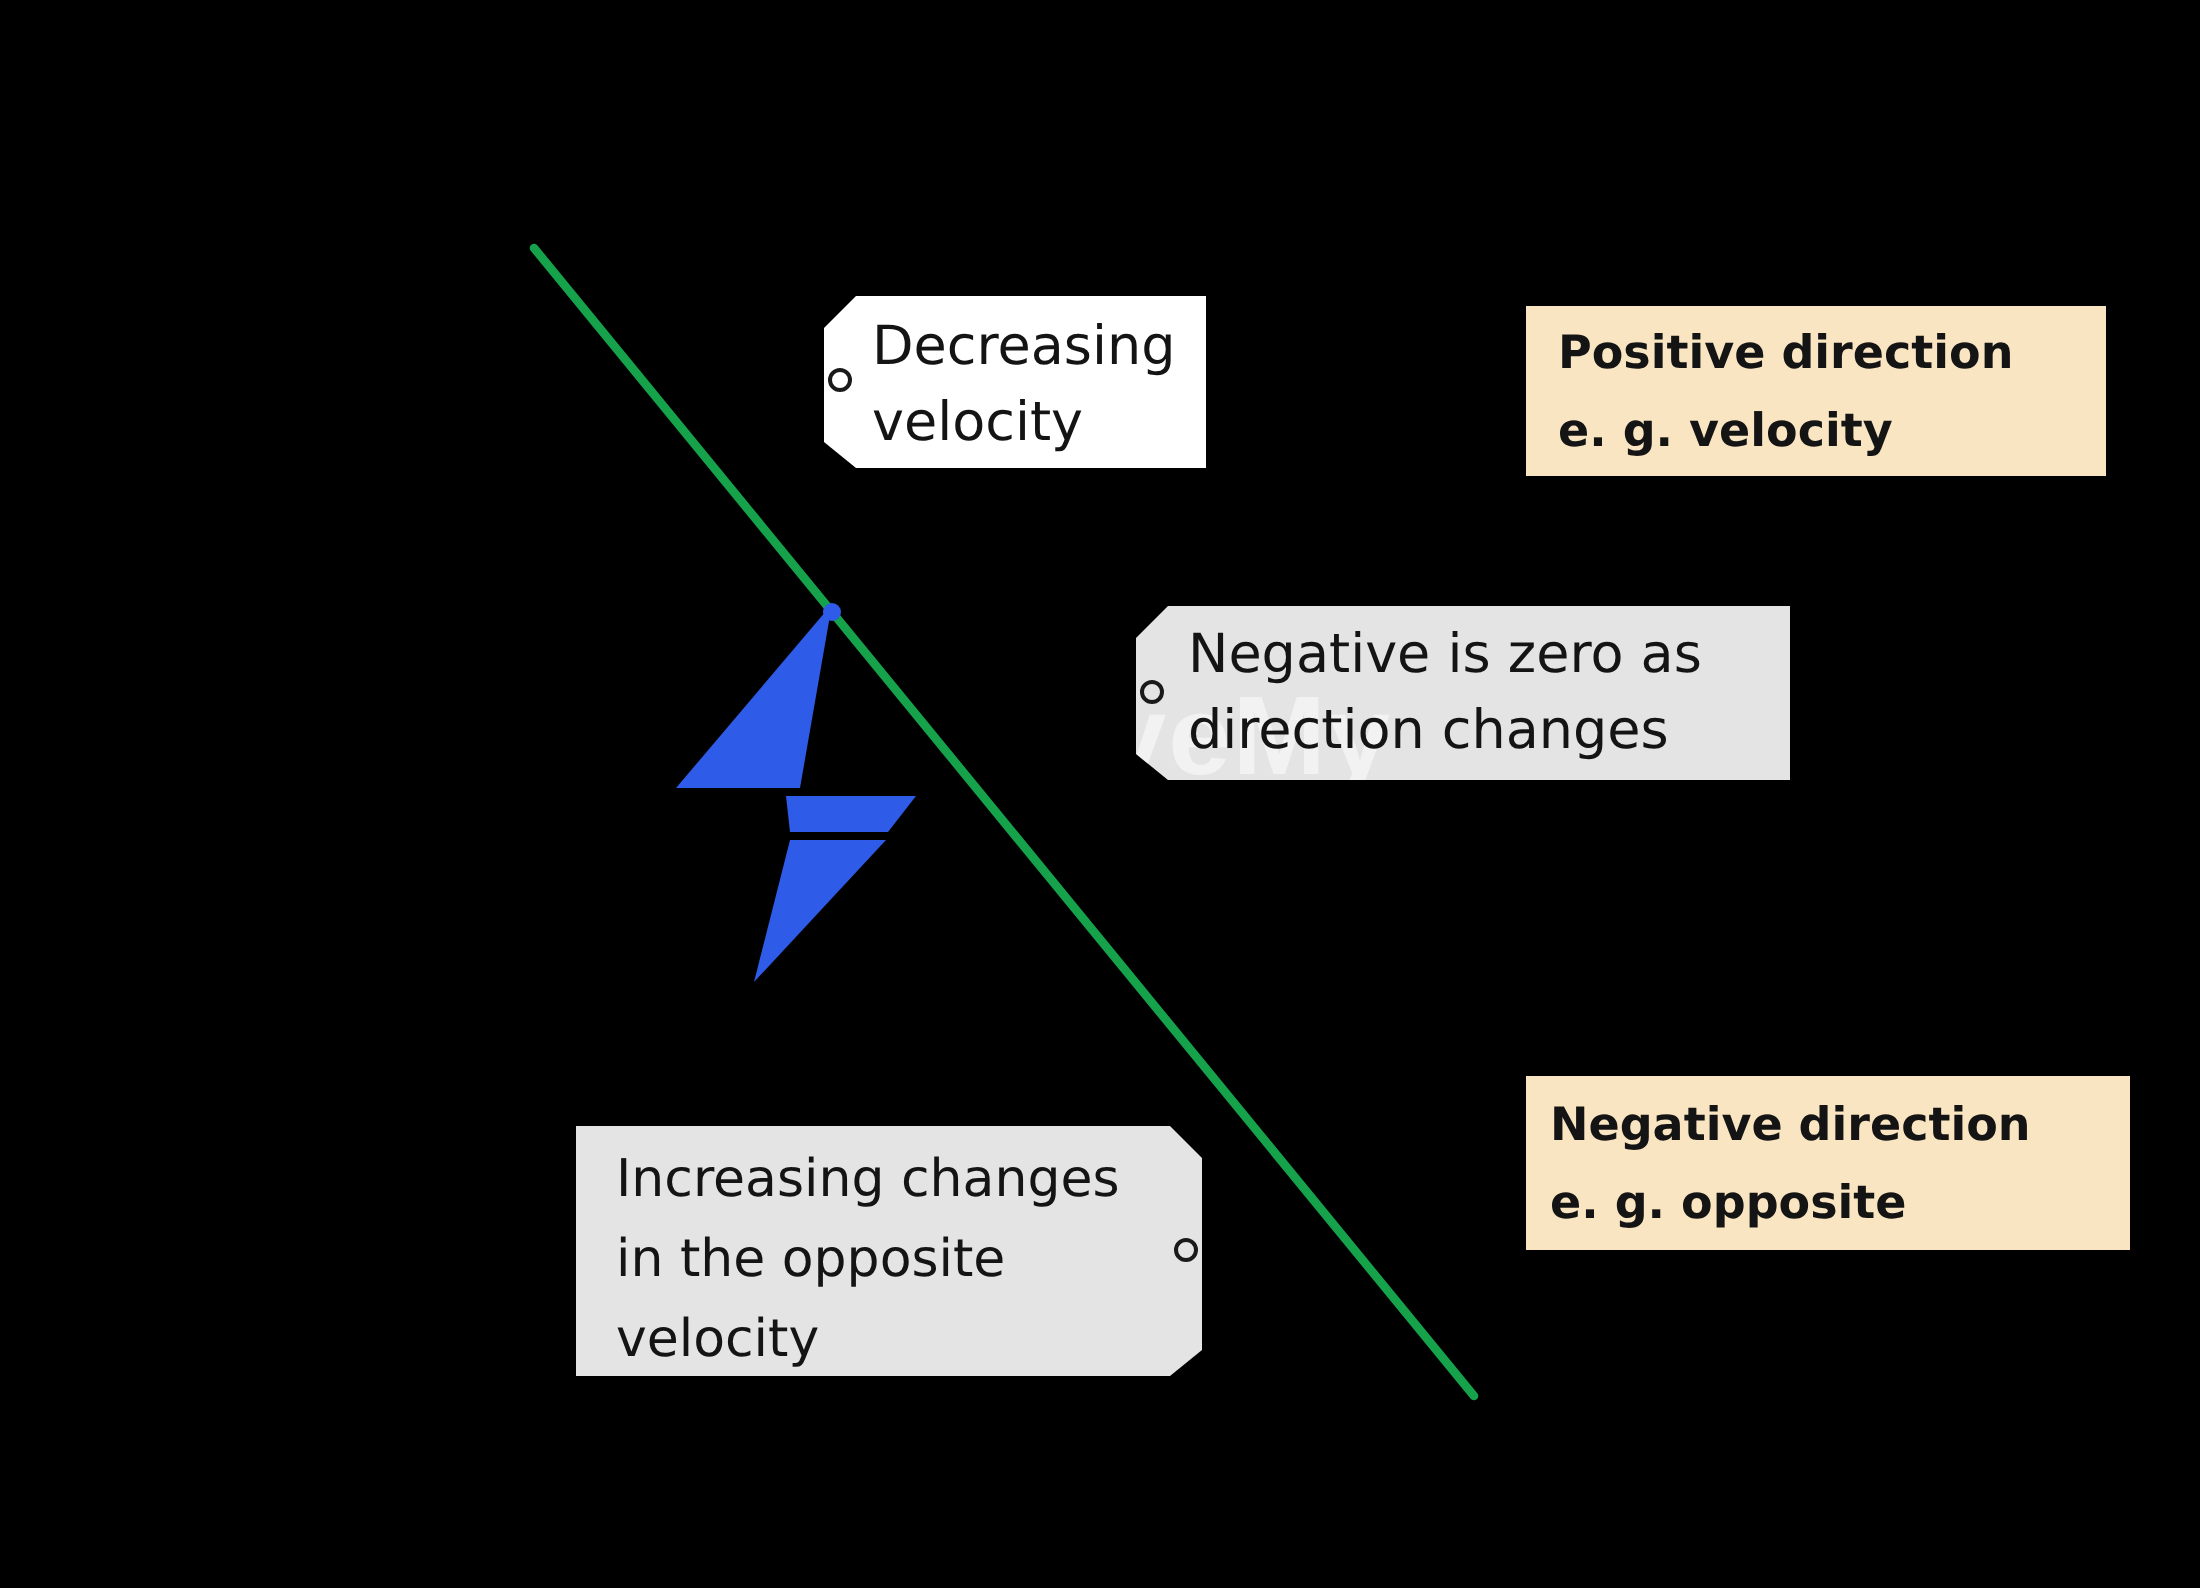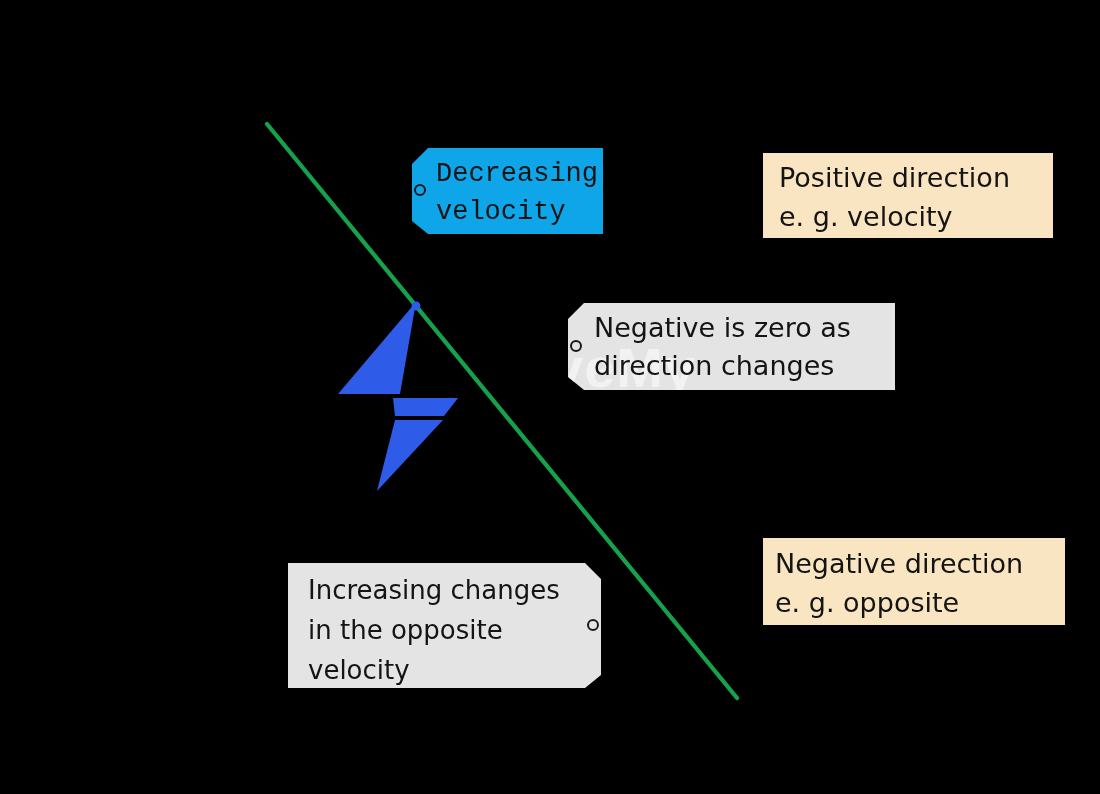--- a/index.html
+++ b/index.html
@@ -60,43 +60,44 @@
     pointer-events: none;
     text-decoration: underline;
   }
 
   
   .note {
     position: absolute;
     box-sizing: border-box;
   }
   .note .ln {
-    font-size: 27px;
+    font-size: 23px;
     line-height: 39px;
     white-space: nowrap;
+    font-weight: bold;
   }
   .note-positive { left: 763px; top: 153px; width: 290px; height: 85px; padding: 5px 0 0 16px; }
   .note-negative { left: 763px; top: 538px; width: 302px; height: 87px; padding: 6px 0 0 16px; }
 </style>
 </head>
 <body>
 
 <div class="stage" style="background-color: rgb(0, 0, 0);">
 
   <svg class="layer" viewBox="0 0 1100 794">
     <line stroke-linecap="round" x1="267" y1="124" x2="737" y2="698" stroke="#15A24B" stroke-width="4.3"></line>
     <g>
       <circle cx="416" cy="306" r="4.5" fill="#2E5CE8"></circle>
       <polygon points="416,302 338,394 400,394" fill="#2E5CE8"></polygon>
       <polygon points="393,398 458,398 444,416 395,416" fill="#2E5CE8"></polygon>
       <polygon points="395,420 443,420 377,491" fill="#2E5CE8"></polygon>
     </g>
   </svg>
 
-  <div class="tag tag-left tag-decreasing" style="background-color: #0ea5e9; color: rgb(20, 20, 20); font-family: Liberation Mono, monospace;">
+  <div class="tag tag-left tag-decreasing" style="background-color: #ffffff; color: rgb(20, 20, 20);">
     <span class="hole hole-left"></span>
     <div class="ln">Decreasing</div>
     <div class="ln">velocity</div>
   </div>
 
   <div class="tag tag-left tag-zero" style="background-color: rgb(228, 228, 228); color: rgb(20, 20, 20);">
     <span class="hole hole-left"></span>
     <span class="wm" style="color: rgba(255, 255, 255, 0.5);">veMy</span>
     <div class="ln">Negative is zero as</div>
     <div class="ln">direction changes</div>

